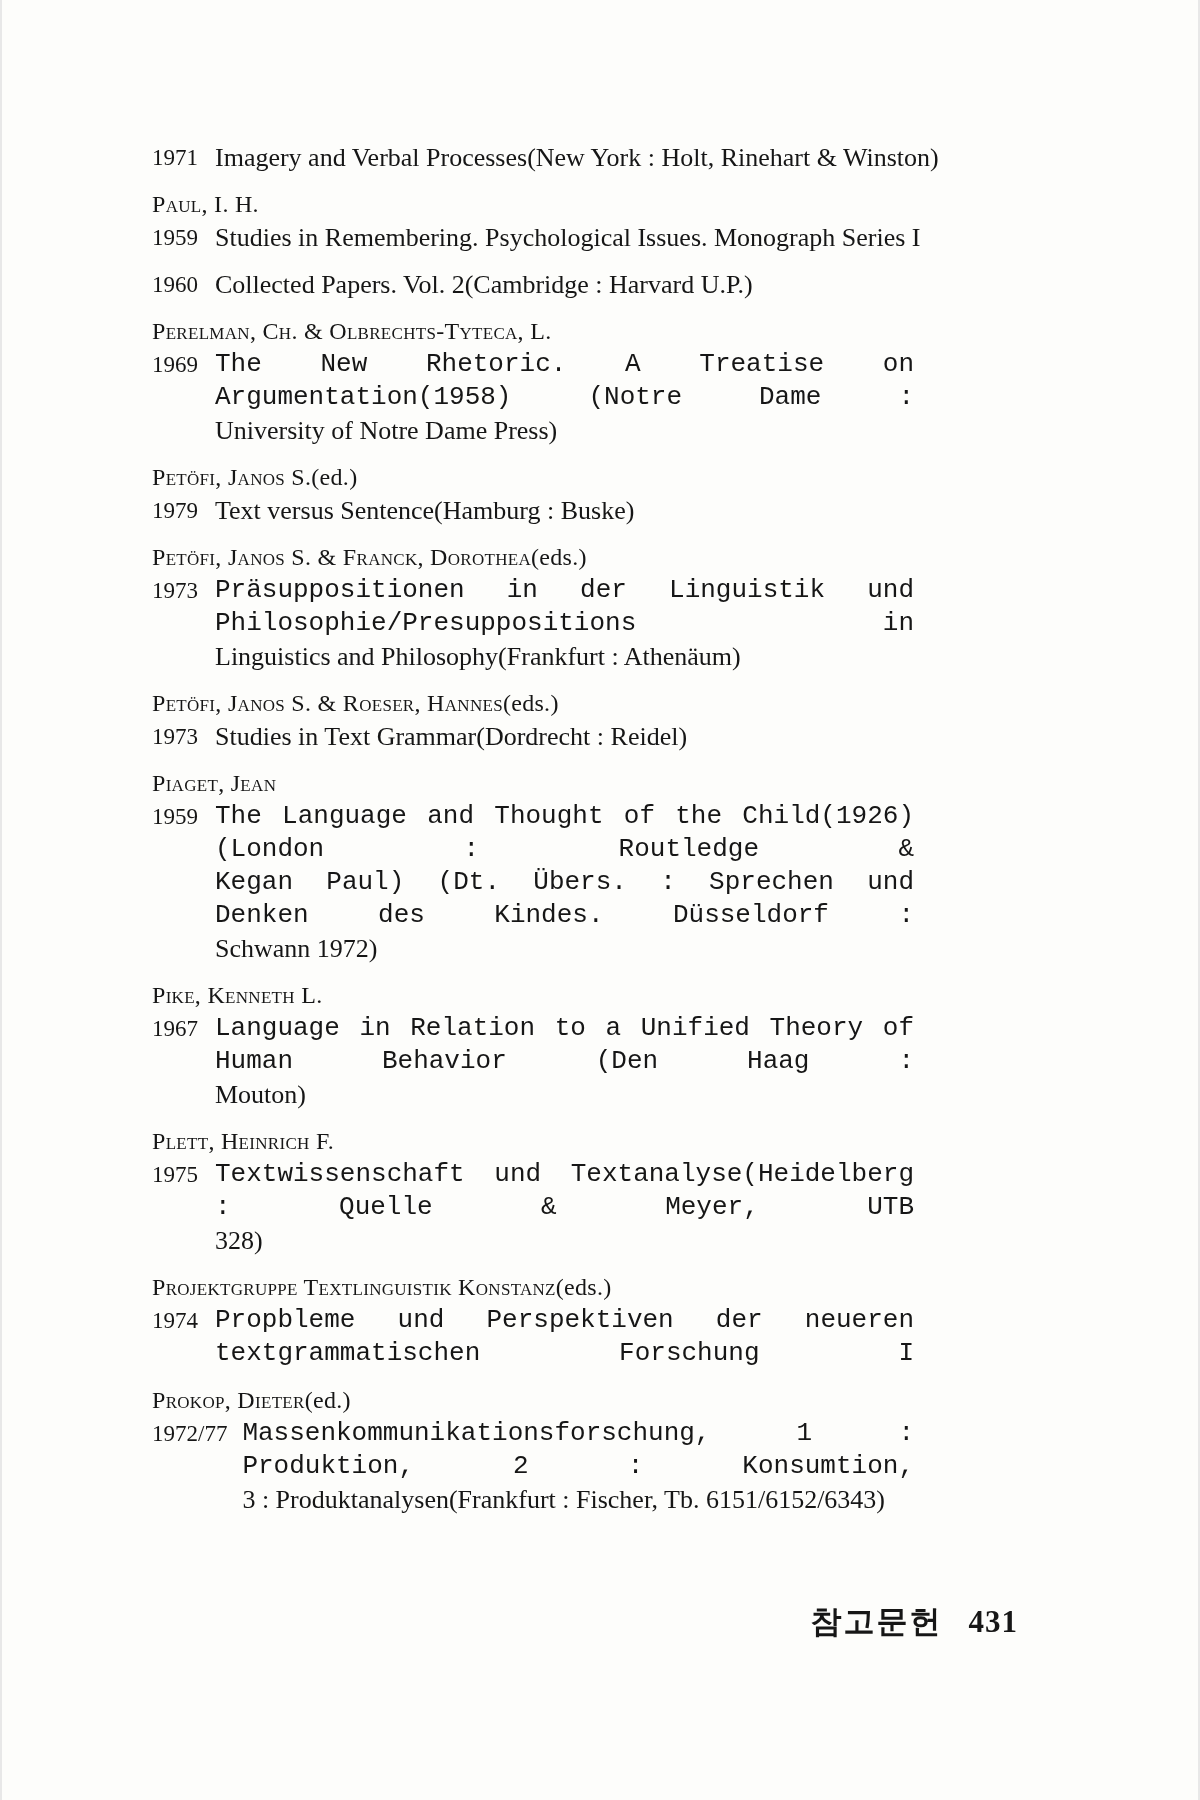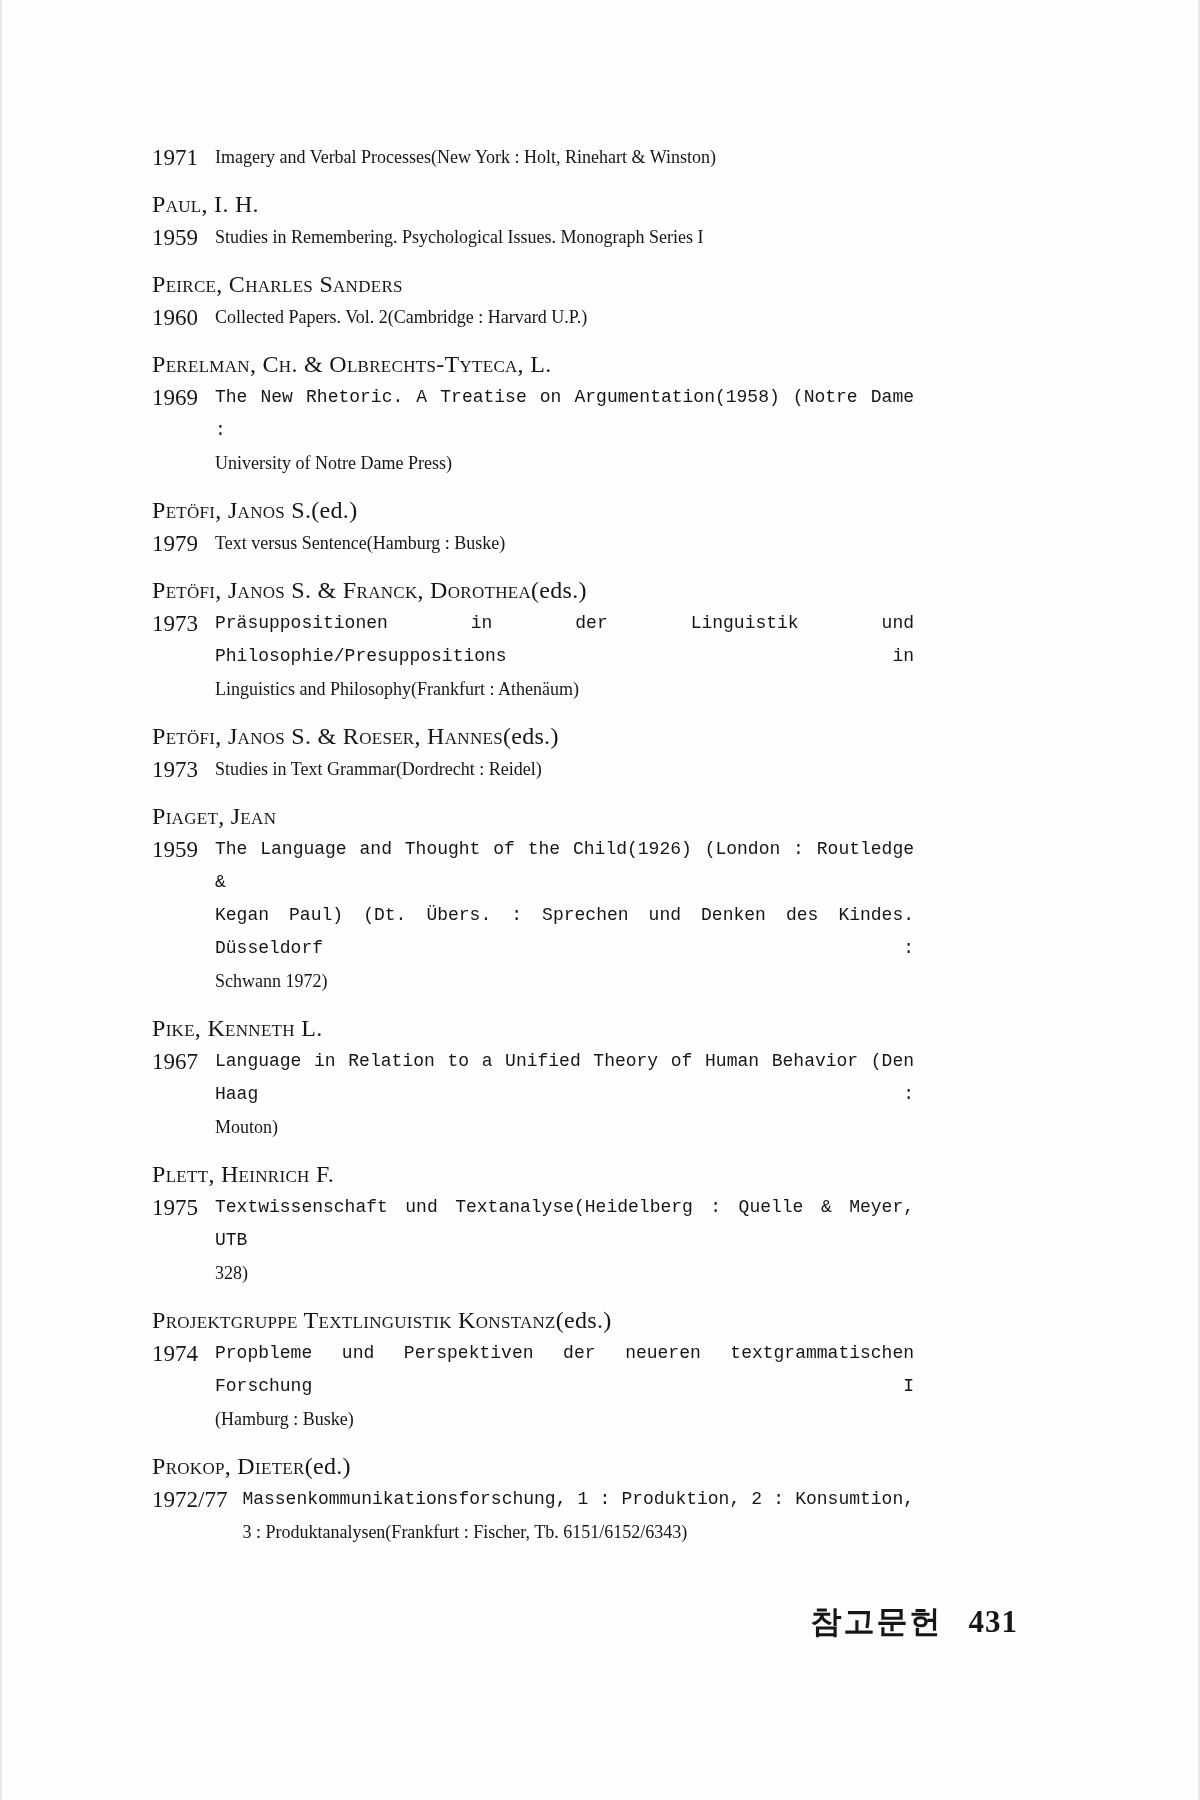--- a/index.html
+++ b/index.html
@@ -49,21 +49,21 @@
     margin-right: 15px;
     font-size: 23px;
     line-height: 33px;
     white-space: nowrap;
   }
   .lines {
     flex: 1;
     min-width: 0;
   }
   .line {
-    font-size: 18px;
+    font-size: 26px;
     line-height: 33px;
     white-space: nowrap;
   }
   .line.j {
     white-space: normal;
     text-align: justify;
     text-align-last: justify;
     text-justify: inter-word;
     font-family: Liberation Mono, monospace;
   }
@@ -102,21 +102,20 @@
       <div class="entry">
         <div class="author"><span class="sc">Paul, I. H.</span></div>
         <div class="ref">
           <span class="year">1959</span>
           <div class="lines">
             <div class="line">Studies in Remembering. Psychological Issues. Monograph Series I</div>
           </div>
         </div>
       </div>
       <div class="entry">
-        <div class="author"><span class="sc">Peirce, Charles Sanders</span></div>
         <div class="ref">
           <span class="year">1960</span>
           <div class="lines">
             <div class="line">Collected Papers. Vol. 2(Cambridge : Harvard U.P.)</div>
           </div>
         </div>
       </div>
       <div class="entry">
         <div class="author"><span class="sc">Perelman, Ch. &amp; Olbrechts-Tyteca, L.</span></div>
         <div class="ref">
@@ -185,21 +184,20 @@
             <div class="line">328)</div>
           </div>
         </div>
       </div>
       <div class="entry">
         <div class="author"><span class="sc">Projektgruppe Textlinguistik Konstanz</span><span class="suffix">(eds.)</span></div>
         <div class="ref">
           <span class="year">1974</span>
           <div class="lines">
             <div class="line j">Propbleme und Perspektiven der neueren textgrammatischen Forschung I</div>
-            <div class="line">(Hamburg : Buske)</div>
           </div>
         </div>
       </div>
       <div class="entry">
         <div class="author"><span class="sc">Prokop, Dieter</span><span class="suffix">(ed.)</span></div>
         <div class="ref">
           <span class="year">1972/77</span>
           <div class="lines">
             <div class="line j">Massenkommunikationsforschung, 1 : Produktion, 2 : Konsumtion,</div>
             <div class="line">3 : Produktanalysen(Frankfurt : Fischer, Tb. 6151/6152/6343)</div>

